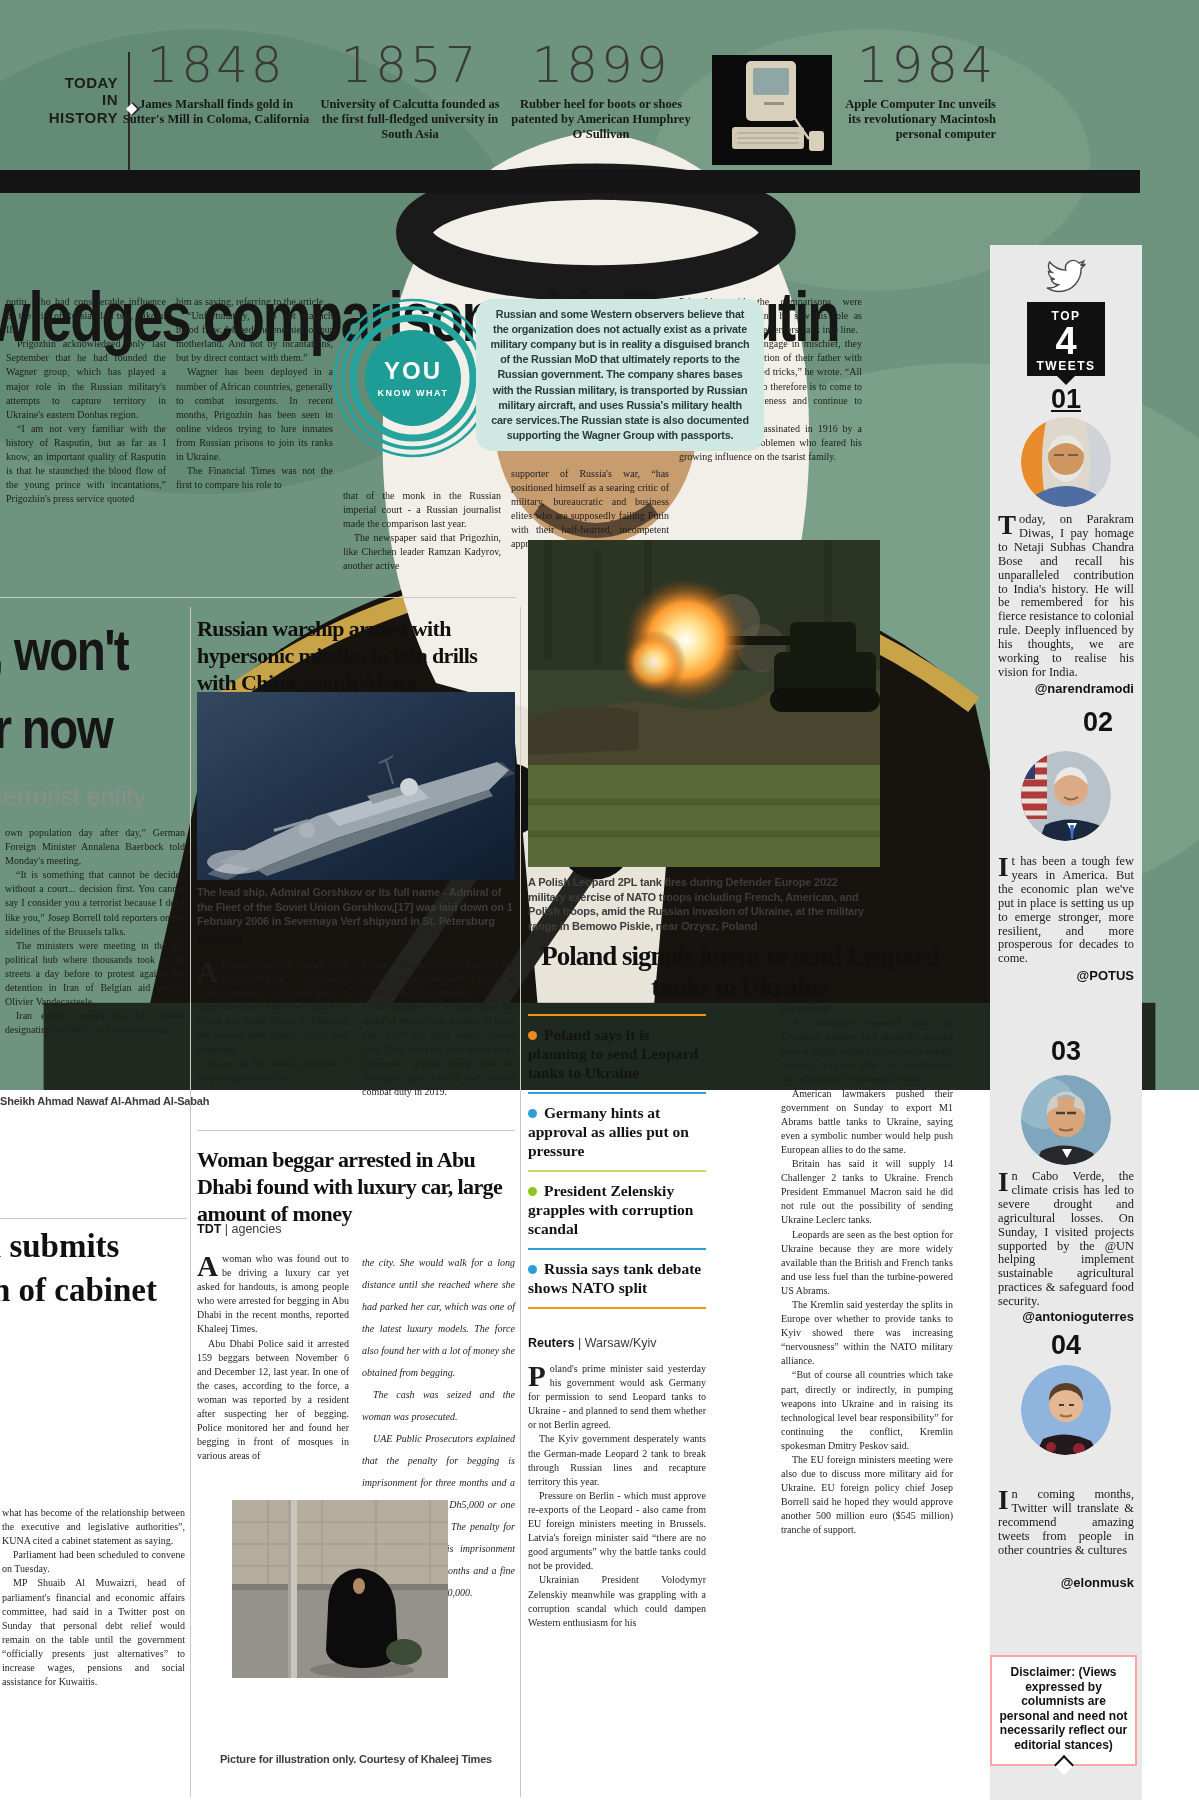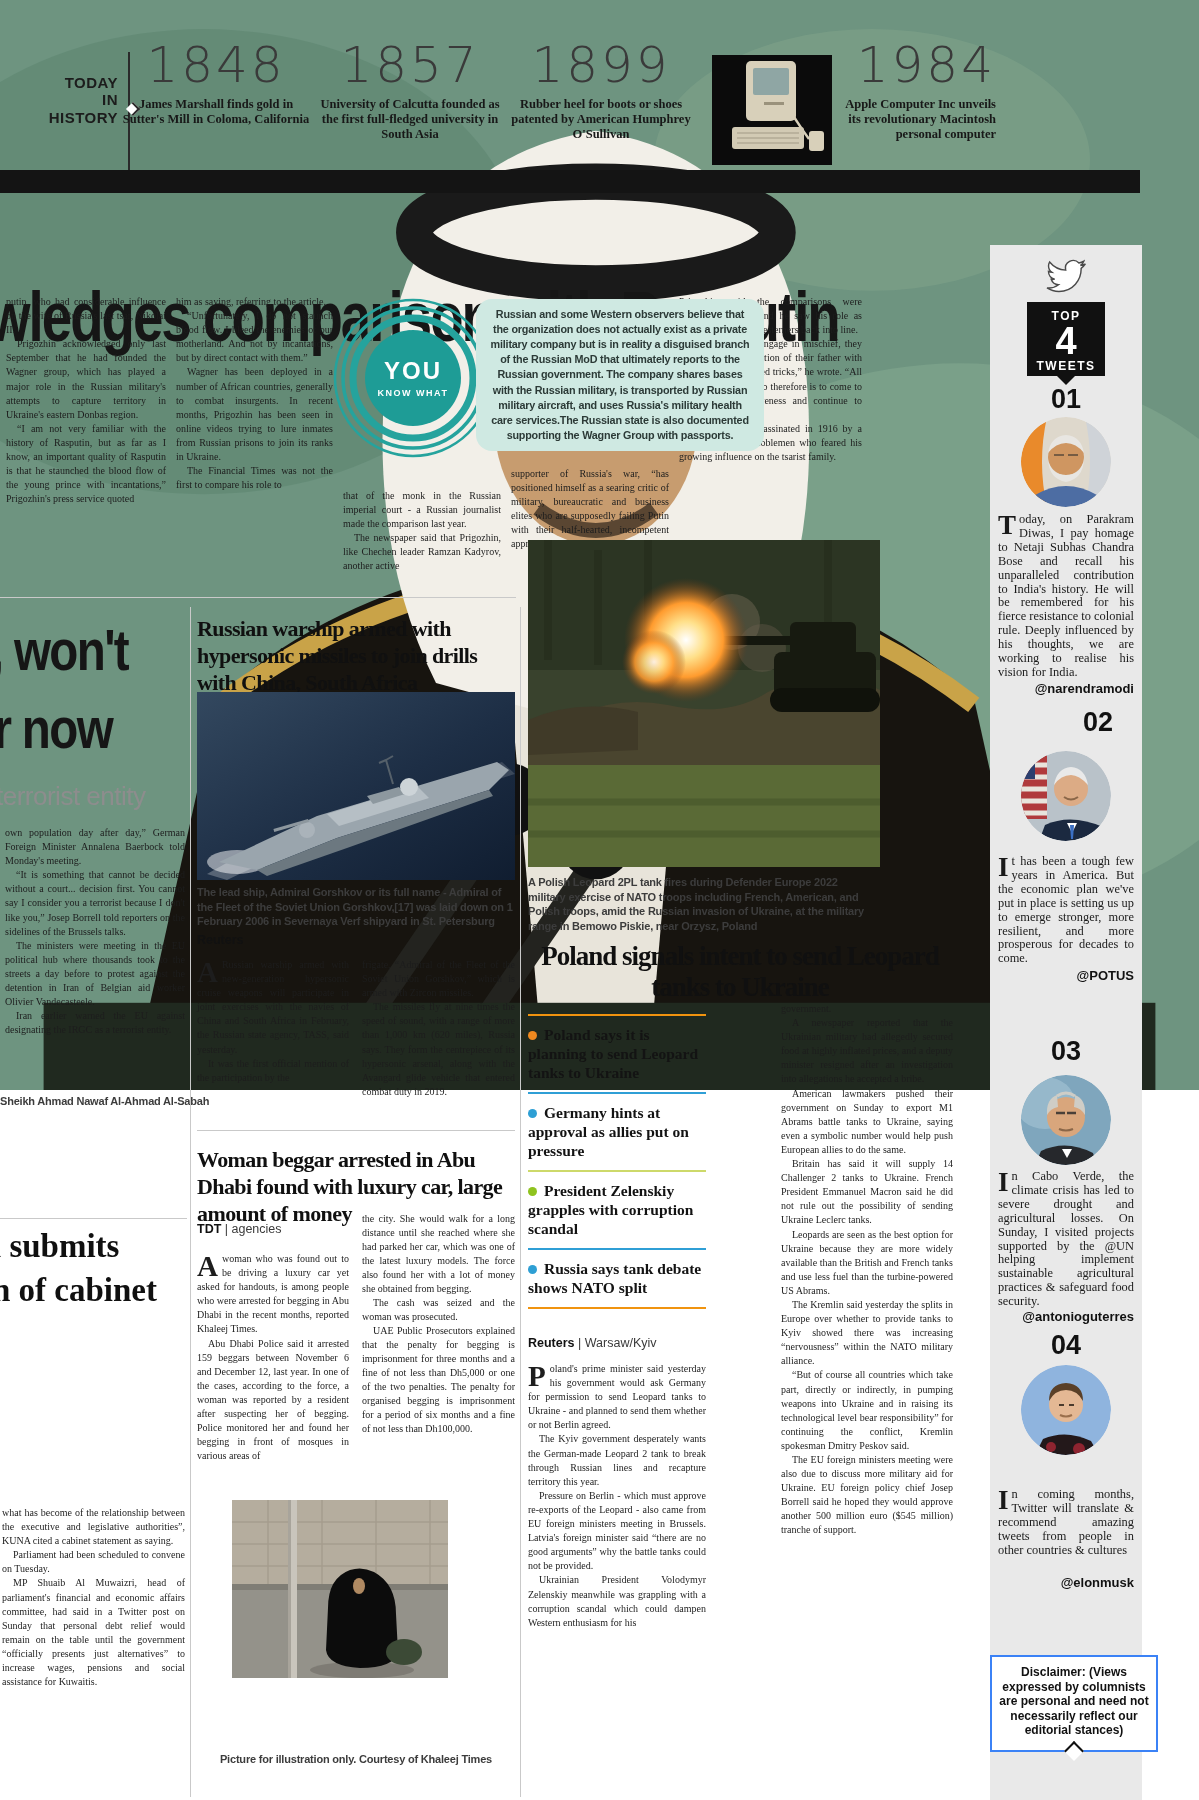--- a/index.html
+++ b/index.html
@@ -40,21 +40,21 @@
   .mc0{left:6px;top:295px;width:160px;}
   .mc1{left:176px;top:295px;width:157px;}
   .mc2{left:343px;top:489px;width:158px;}
   .mc3{left:511px;top:467px;width:158px;}
   .mc4{left:679px;top:295px;width:183px;}
   #left-body{left:5px;top:826px;width:180px;}
   #kw-body{left:2px;top:1506px;width:183px;}
   #ws-c0{left:197px;top:958px;width:152px;}
   #ws-c1{left:362px;top:958px;width:153px;}
   #wb-c0{left:197px;top:1252px;width:152px;}
-  #wb-c1{left:362px;top:1212px;width:153px;line-height:14px;}
+  #wb-c1{left:362px;top:1252px;width:153px;line-height:22px;font-style:italic;}
   #pl-c0{left:528px;top:1362px;width:178px;}
   #pl-c1{left:781px;top:1002px;width:172px;}
   .dc::first-letter{float:left;font-size:29px;line-height:24px;padding:2px 4px 0 0;font-weight:700;}
 
   
   .you-logo{position:absolute;left:332px;top:297px;width:162px;height:162px;}
   .infobox{position:absolute;left:476px;top:299px;width:288px;height:152px;background:#cfe9e2;
        border-radius:16px;display:flex;align-items:center;}
   .infobox p{margin:0;padding:6px 12px;font:700 10.8px/15.2px "Liberation Sans",sans-serif;
        text-align:center;color:#2c3a37;letter-spacing:-.2px;}
@@ -99,33 +99,33 @@
   #panel{position:absolute;left:990px;top:245px;width:152px;height:1714px;background:#e9e9e9;}
   .bird{position:absolute;left:53px;top:12px;width:46px;height:38px;}
   .badge{position:absolute;left:37px;top:57px;width:78px;height:74px;background:#111;color:#fff;
        text-align:center;font-family:"Liberation Sans",sans-serif;}
   .badge::after{content:"";position:absolute;left:50%;bottom:-9px;transform:translateX(-50%);
        border:10px solid transparent;border-top:10px solid #111;border-bottom:0;}
   .badge .b1{font-weight:800;font-size:12px;line-height:14px;padding-top:7px;letter-spacing:1.5px;}
   .badge .b2{font-weight:800;font-size:38px;line-height:36px;}
   .badge .b3{font-weight:800;font-size:12px;line-height:14px;letter-spacing:1.5px;}
   .tw-num{position:absolute;width:100%;text-align:center;font:800 27px/28px "Liberation Sans",sans-serif;color:#111;}
-  #n1{top:140px;} #n2{top:463px;padding-left:32px;} #n3{top:792px;} #n4{top:1086px;}
+  #n1{top:140px;text-decoration:underline;} #n2{top:463px;padding-left:32px;} #n3{top:792px;} #n4{top:1086px;}
   .avatar{position:absolute;left:31px;width:90px;height:90px;border-radius:50%;overflow:hidden;}
   #av1{top:172px;} #av2{top:506px;} #av3{top:830px;} #av4{top:1120px;}
   .tw-text{position:absolute;left:8px;width:136px;font-size:12.4px;line-height:13.9px;
        text-align:justify;color:#1a1a1a;}
   #tx1{top:268px;} #tx2{top:610px;} #tx3{top:925px;} #tx4{top:1243px;}
   .dc2::first-letter{float:left;font-size:27px;line-height:22px;padding:1px 3px 0 0;font-weight:700;}
   .handle{position:absolute;right:8px;font:700 13px/15px "Liberation Sans",sans-serif;color:#111;}
   #h1t{top:436px;} #h2t{top:723px;} #h3t{top:1064px;} #h4t{top:1330px;}
 
   
-  #disc{position:absolute;left:990px;top:1655px;width:168px;box-sizing:border-box;background:#fff;
-       border:2px solid #3b82f6;padding:8px 6px 12px;font:700 12px/14.5px "Liberation Sans",sans-serif;
+  #disc{position:absolute;left:990px;top:1655px;width:147px;box-sizing:border-box;background:#fff;
+       border:2px solid #fca5a5;padding:8px 6px 12px;font:700 12px/14.5px "Liberation Sans",sans-serif;
        text-align:center;color:#111;}
   #disc::after{content:"";position:absolute;left:50%;bottom:-8px;width:12px;height:12px;background:#fff;
        border-top:2px solid #111;border-left:2px solid #111;transform:translateX(-50%) rotate(45deg);}
 </style>
 </head>
 <body>
 
 <div class="page">
 
   

